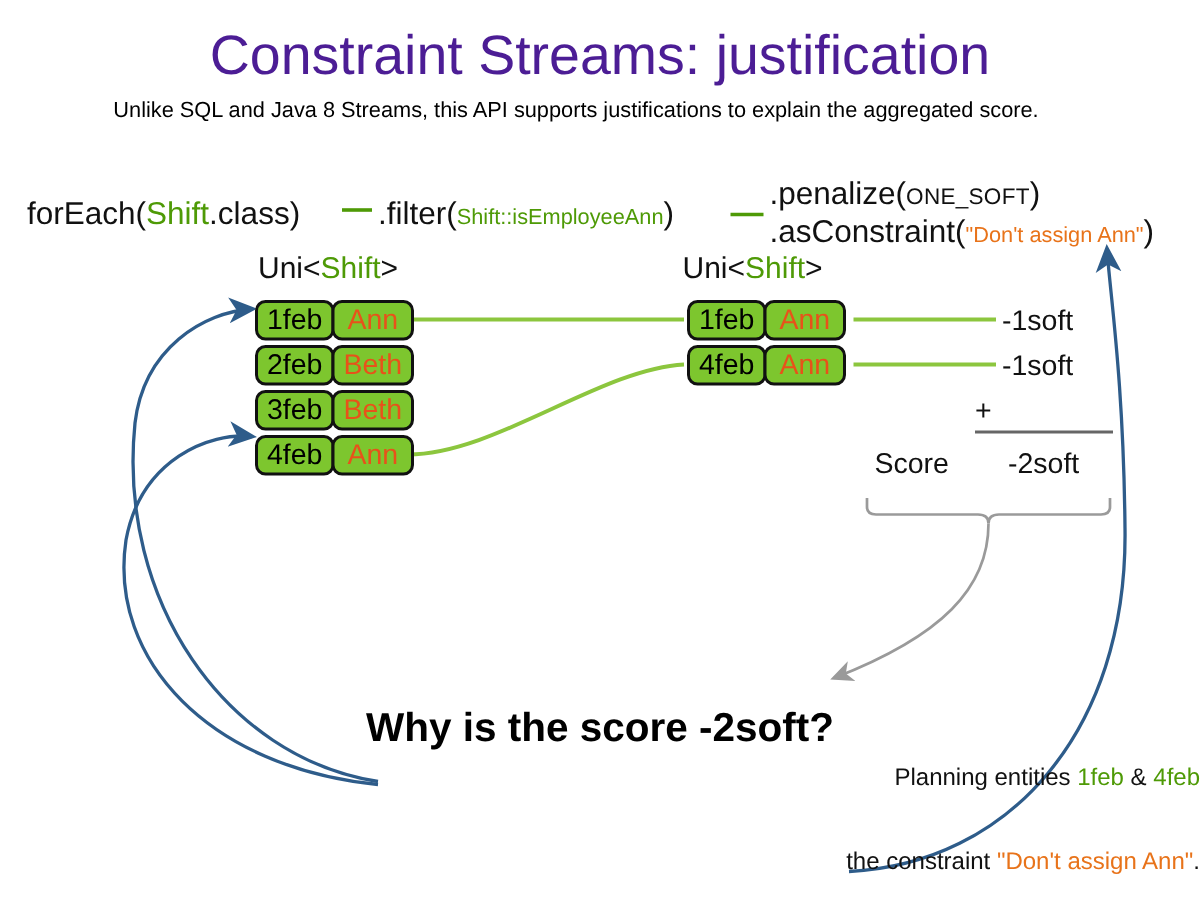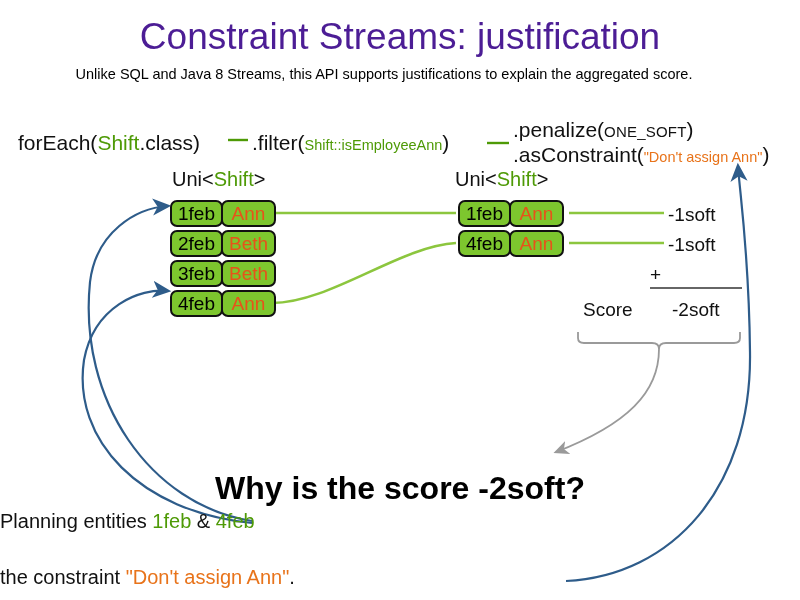--- a/index.html
+++ b/index.html
@@ -105,29 +105,29 @@
   #soft-1 { left: 668px; top: 204px; }
   #soft-2 { left: 668px; top: 234px; }
   #plus   { left: 650px; top: 264px; font-size: 19px; color: #111111; }
   #score-label { left: 583px; top: 299px; font-size: 19px; color: #111111; }
   #score-total { left: 672px; top: 299px; font-size: 19px; color: #111111; }
 
   
   #why {
     left: 0; top: 470px; width: 800px;
     text-align: center;
-    font-size: 32px;
+    font-size: 27px;
     font-weight: bold;
     color: #000000;
     white-space: nowrap;
   }
   .explain {
     left: 0; width: 800px;
-    text-align: left;
-    font-size: 20px;
+    text-align: right;
+    font-size: 16px;
     color: #111111;
     white-space: nowrap;
   }
   .explain .ent { color: #4e9a06; }
   .explain .cstr { color: #e8731a; }
   #explain-1 { top: 510px; }
   #explain-2 { top: 538px; }
   #explain-3 { top: 566px; }
 </style>
 </head>

